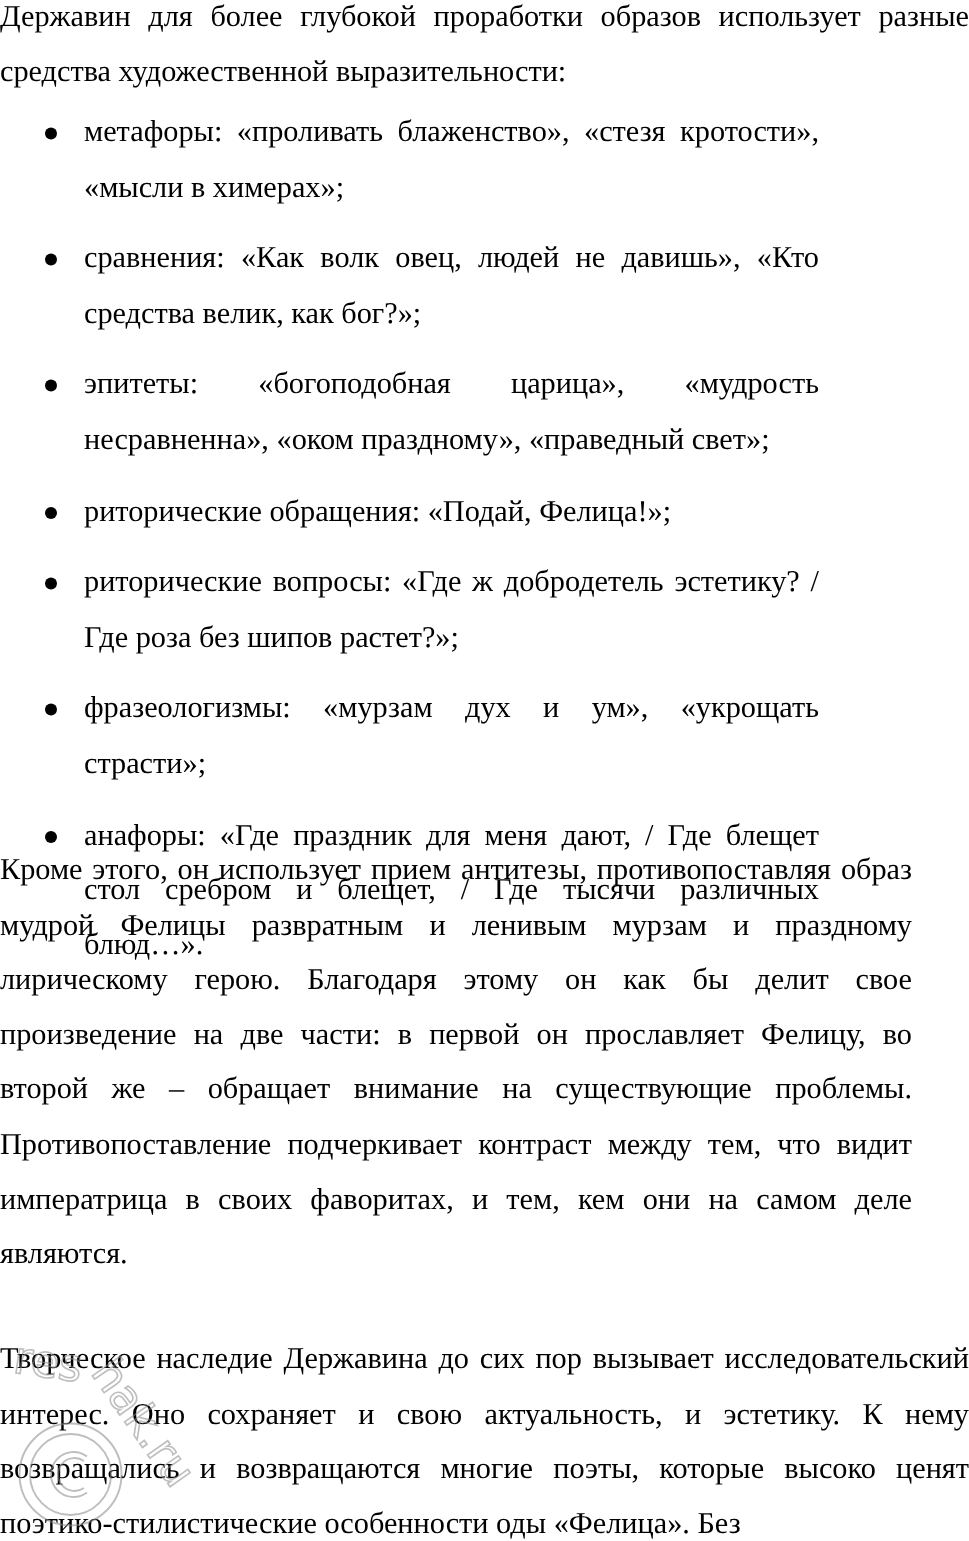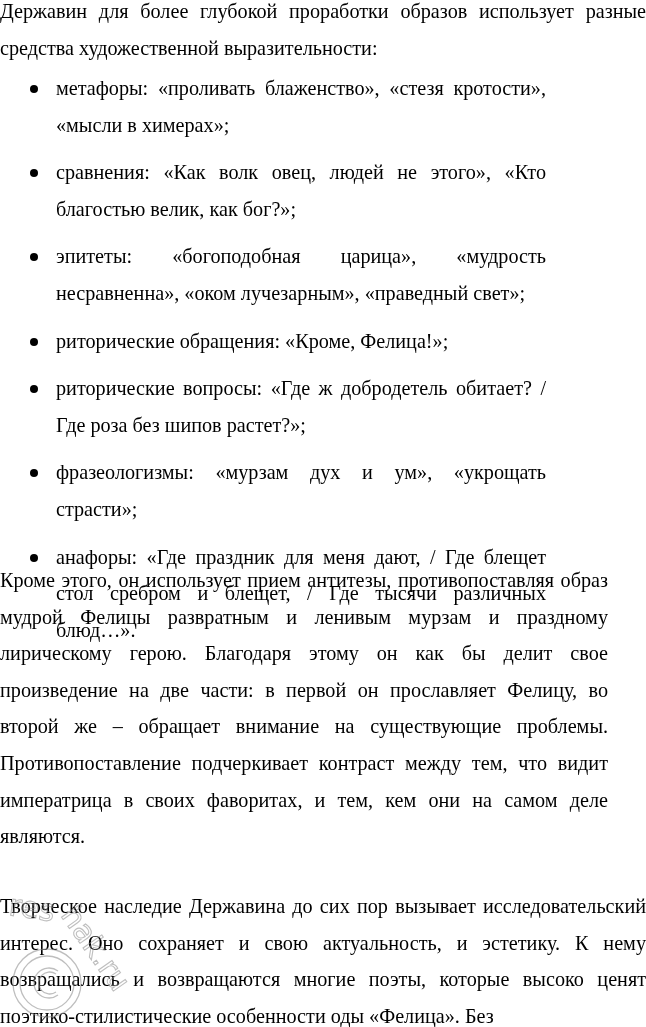--- a/index.html
+++ b/index.html
@@ -33,24 +33,24 @@
   .watermark svg { width:100%; height:100%; }
 </style>
 </head>
 <body>
 
 <div class="page">
   <p class="p1 para">Державин для более глубокой проработки образов использует разные средства художественной выразительности:</p>
 
   <ul class="bullets">
     <li><span class="dot"></span><span>метафоры: «проливать блаженство», «стезя кротости», «мысли в химерах»;</span></li>
-    <li><span class="dot"></span><span>сравнения: «Как волк овец, людей не этого», «Кто благостью велик, как бог?»;</span></li>
-    <li><span class="dot"></span><span>эпитеты: «богоподобная царица», «мудрость несравненна», «оком лучезарным», «праведный свет»;</span></li>
-    <li><span class="dot"></span><span>риторические обращения: «Кроме, Фелица!»;</span></li>
-    <li><span class="dot"></span><span>риторические вопросы: «Где ж добродетель обитает? / Где роза без шипов растет?»;</span></li>
+    <li><span class="dot"></span><span>сравнения: «Как волк овец, людей не давишь», «Кто средства велик, как бог?»;</span></li>
+    <li><span class="dot"></span><span>эпитеты: «богоподобная царица», «мудрость несравненна», «оком праздному», «праведный свет»;</span></li>
+    <li><span class="dot"></span><span>риторические обращения: «Подай, Фелица!»;</span></li>
+    <li><span class="dot"></span><span>риторические вопросы: «Где ж добродетель эстетику? / Где роза без шипов растет?»;</span></li>
     <li><span class="dot"></span><span>фразеологизмы: «мурзам дух и ум», «укрощать страсти»;</span></li>
     <li><span class="dot"></span><span>анафоры: «Где праздник для меня дают, / Где блещет стол сребром и блещет, / Где тысячи различных блюд…».</span></li>
   </ul>
 
   <p class="p2 para">Кроме этого, он использует прием антитезы, противопоставляя образ мудрой Фелицы развратным и ленивым мурзам и праздному лирическому герою. Благодаря этому он как бы делит свое произведение на две части: в первой он прославляет Фелицу, во второй же – обращает внимание на существующие проблемы. Противопоставление подчеркивает контраст между тем, что видит императрица в своих фаворитах, и тем, кем они на самом деле являются.</p>
 
   <p class="p3 para">Творческое наследие Державина до сих пор вызывает исследовательский интерес. Оно сохраняет и свою актуальность, и эстетику. К нему возвращались и возвращаются многие поэты, которые высоко ценят поэтико-стилистические особенности оды «Фелица». Без</p>
 
   <div class="watermark">
     <svg viewBox="0 0 160 135" xmlns="http://www.w3.org/2000/svg">

